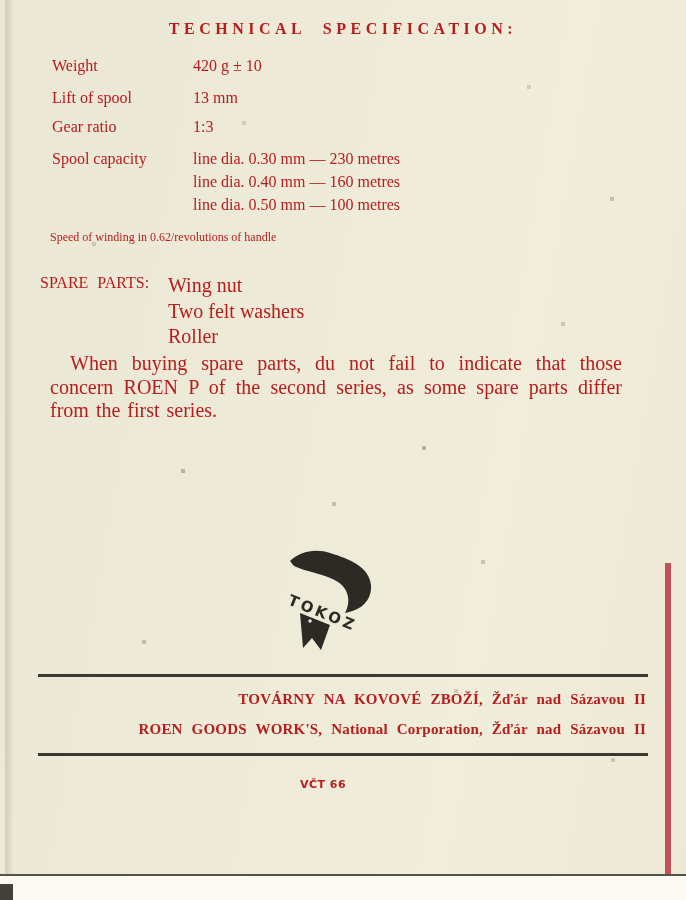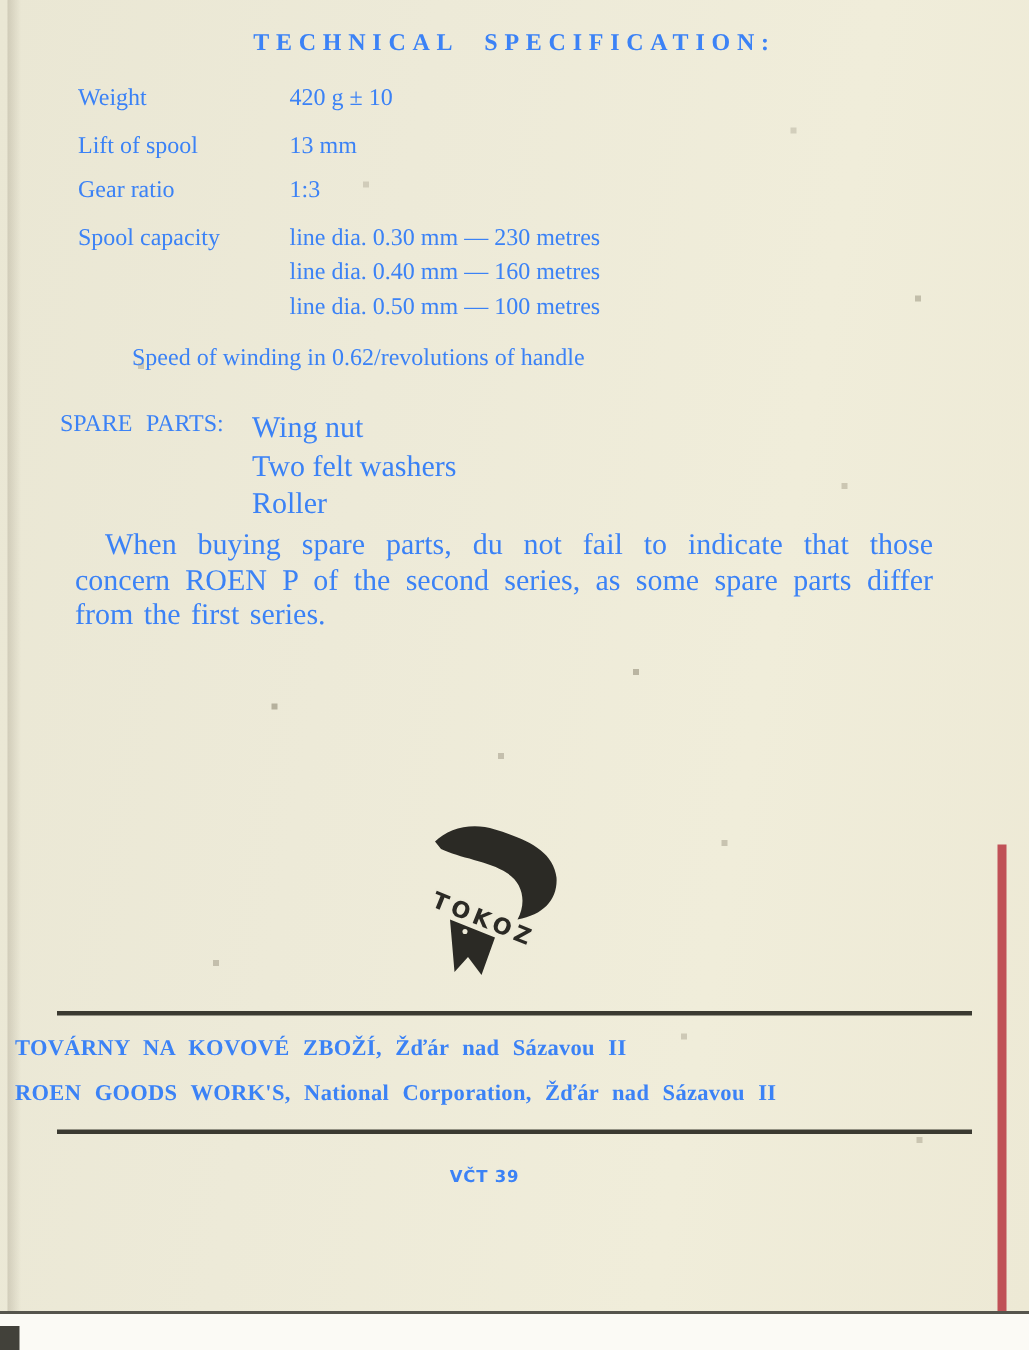--- a/index.html
+++ b/index.html
@@ -1,18 +1,18 @@
 <!DOCTYPE html>
 <html><head>
 <meta charset="utf-8">
 <style>
   html,body{margin:0;padding:0;background:#fdfcf8;}
   .screen{
     position:relative;width:686px;height:900px;overflow:hidden;
-    font-family:"Liberation Serif", serif;color:#3b82f6;background:#fbfaf5;
+    font-family:"Liberation Serif", serif;color:#b91c1c;background:#fbfaf5;
   }
   .paper{
     position:absolute;left:0;top:0;width:686px;height:874px;
     background:linear-gradient(100deg,#eae7d4 0%,#edead8 35%,#f0edda 70%,#ede9d5 100%);
     border-bottom:2px solid #55544c;
   }
   .crease{
     position:absolute;left:5px;top:0;width:9px;height:874px;
     background:linear-gradient(to right, rgba(115,105,85,.22), rgba(115,105,85,0));
   }
@@ -31,32 +31,32 @@
       243px 122px 0 1px rgba(110,100,80,.22),
       528px 86px 0 1px rgba(110,100,80,.22),
       455px 690px 0 1px rgba(110,100,80,.26);
   }
   .title{
     position:absolute;top:20px;left:0;right:0;margin:0;text-align:center;
     font-size:16px;font-weight:bold;letter-spacing:4.5px;word-spacing:9px;
   }
   .lbl{position:absolute;left:52px;font-size:16px;white-space:nowrap;}
   .val{position:absolute;left:193px;font-size:16px;white-space:nowrap;}
-  .speed{position:absolute;left:50px;top:230px;font-size:16px;white-space:nowrap;margin-left:38px;}
+  .speed{position:absolute;left:50px;top:230px;font-size:12px;white-space:nowrap;}
   .sp-lbl{position:absolute;left:40px;top:274px;font-size:16px;word-spacing:5px;white-space:nowrap;}
   .sp-item{position:absolute;left:168px;font-size:20px;white-space:nowrap;}
   .para{
     position:absolute;left:50px;top:352px;width:572px;margin:0;
     font-size:20px;line-height:23.6px;text-align:justify;text-indent:20px;
     word-spacing:2px;
   }
   .logo{position:absolute;left:283px;top:550px;width:94px;height:104px;}
   .rule{position:absolute;left:38px;width:610px;height:3px;background:#3b3a31;}
   .foot{
-    position:absolute;left:10px;right:40px;text-align:left;margin:0;
+    position:absolute;left:10px;right:40px;text-align:right;margin:0;
     font-size:15px;font-weight:bold;word-spacing:5px;letter-spacing:.2px;white-space:nowrap;
   }
   .code{
     position:absolute;left:0;right:40px;top:778px;text-align:center;margin:0;
     font-family:"DejaVu Sans", sans-serif;font-size:11px;font-weight:bold;letter-spacing:.5px;
   }
   .redstrip{position:absolute;left:665px;top:563px;width:6px;height:311px;background:#c05157;}
   .offpage{position:absolute;left:0;top:876px;width:686px;height:24px;background:#fbfaf5;}
   .cornermark{position:absolute;left:0;top:884px;width:13px;height:16px;background:#42413a;}
   .logo-text{
@@ -106,18 +106,18 @@
     <path fill="#2b2a25" d="M17,63 L47,75 L38,100 L29,88 L20,98 Z"></path>
     <circle cx="27" cy="71" r="1.7" fill="#edead8"></circle>
     <text class="logo-text" transform="translate(4,54) rotate(22)">TOKOZ</text>
   </svg>
 
   <div class="rule" style="top:674px"></div>
   <p class="foot" style="top:691px">TOVÁRNY NA KOVOVÉ ZBOŽÍ, Žďár nad Sázavou II</p>
   <p class="foot" style="top:721px">ROEN GOODS WORK'S, National Corporation, Žďár nad Sázavou II</p>
   <div class="rule" style="top:753px"></div>
 
-  <p class="code">VČT 39</p>
+  <p class="code">VČT 66</p>
 
   <div class="redstrip"></div>
   <div class="offpage"></div>
   <div class="cornermark"></div>
 </div>
 
 </body></html>

